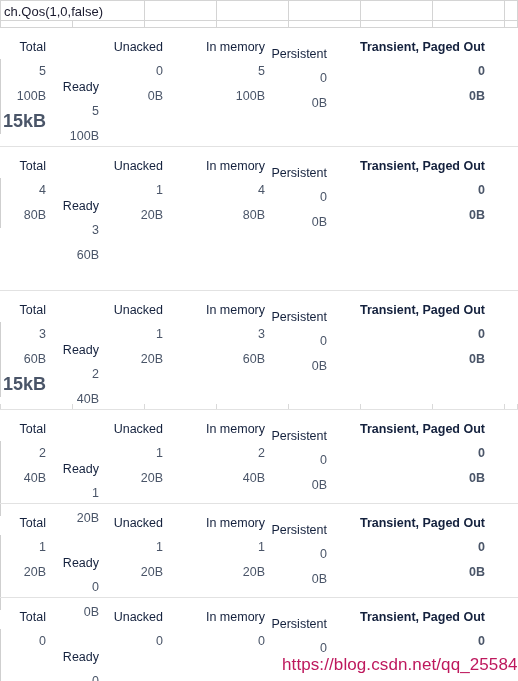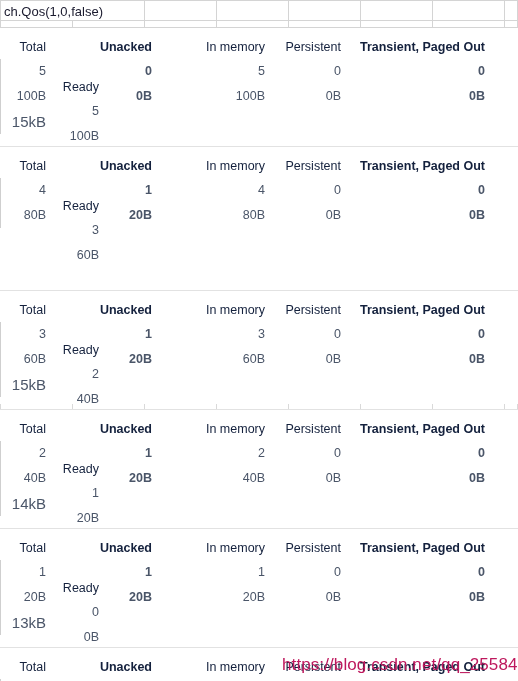--- a/index.html
+++ b/index.html
@@ -126,32 +126,33 @@
     font-size: 12.5px;
   }
   .value-row .cell {
     color: #4a5568;
     font-size: 12.5px;
   }
 
   
   .c0 { left:   0px; width:  46px; }
   .c1 { left:  46px; width:  53px; margin-top: 40px; }
-  .c2 { left:  85px; width:  67px; font-weight: bold; }
+  .c2 { left:  96px; width:  67px; }
   .c3 { left: 166px; width:  99px; }
-  .c4 { left: 265px; width:  76px; }
+  .c4 { left: 251px; width:  76px; margin-top: 7px; }
   .c5 { left: 341px; width: 144px; font-weight: bold; }
 
   .single-cell {
     position: absolute;
     left: 0px;
     width: 46px;
     text-align: right;
     color: #4a5568;
-    font-size: 15px;
+    font-size: 18px;
+    font-weight: bold;
   }
 
   .block-tail {
     position: relative;
     width: 518px;
   }
 
   
   .ticks {
     position: absolute;
@@ -339,23 +340,20 @@
             <div class="cell c5">0</div>
           </div>
           <div class="row value-row">
             <div class="cell c0">40B</div>
             <div class="cell c1">20B</div>
             <div class="cell c2">20B</div>
             <div class="cell c3">40B</div>
             <div class="cell c4">0B</div>
             <div class="cell c5">0B</div>
           </div>
-          <div class="row value-row">
-            <div class="single-cell">14kB</div>
-          </div>
           <div class="block-tail" style="height: 12px;"></div>
         </div>
       </div>
       <div class="block">
         <div class="block-inner">
           <div class="left-rule" style="top: 31px; height: 75px;"></div>
           <div class="row header-row">
             <div class="cell c0">Total</div>
             <div class="cell c1">Ready</div>
             <div class="cell c2">Unacked</div>
@@ -372,23 +370,20 @@
             <div class="cell c5">0</div>
           </div>
           <div class="row value-row">
             <div class="cell c0">20B</div>
             <div class="cell c1">0B</div>
             <div class="cell c2">20B</div>
             <div class="cell c3">20B</div>
             <div class="cell c4">0B</div>
             <div class="cell c5">0B</div>
           </div>
-          <div class="row value-row">
-            <div class="single-cell">13kB</div>
-          </div>
           <div class="block-tail" style="height: 12px;"></div>
         </div>
       </div>
       <div class="block">
         <div class="block-inner">
           <div class="left-rule" style="top: 31px; height: 75px;"></div>
           <div class="row header-row">
             <div class="cell c0">Total</div>
             <div class="cell c1">Ready</div>
             <div class="cell c2">Unacked</div>

